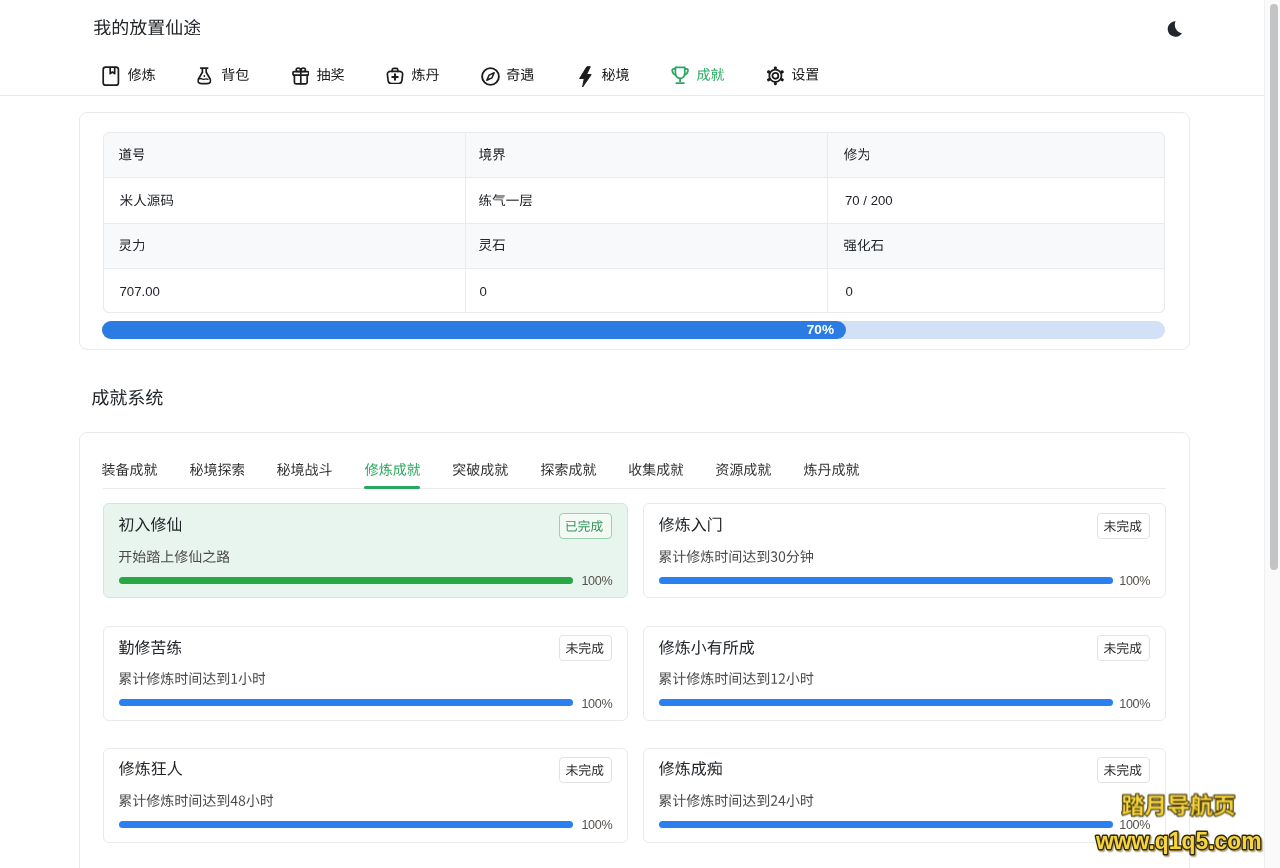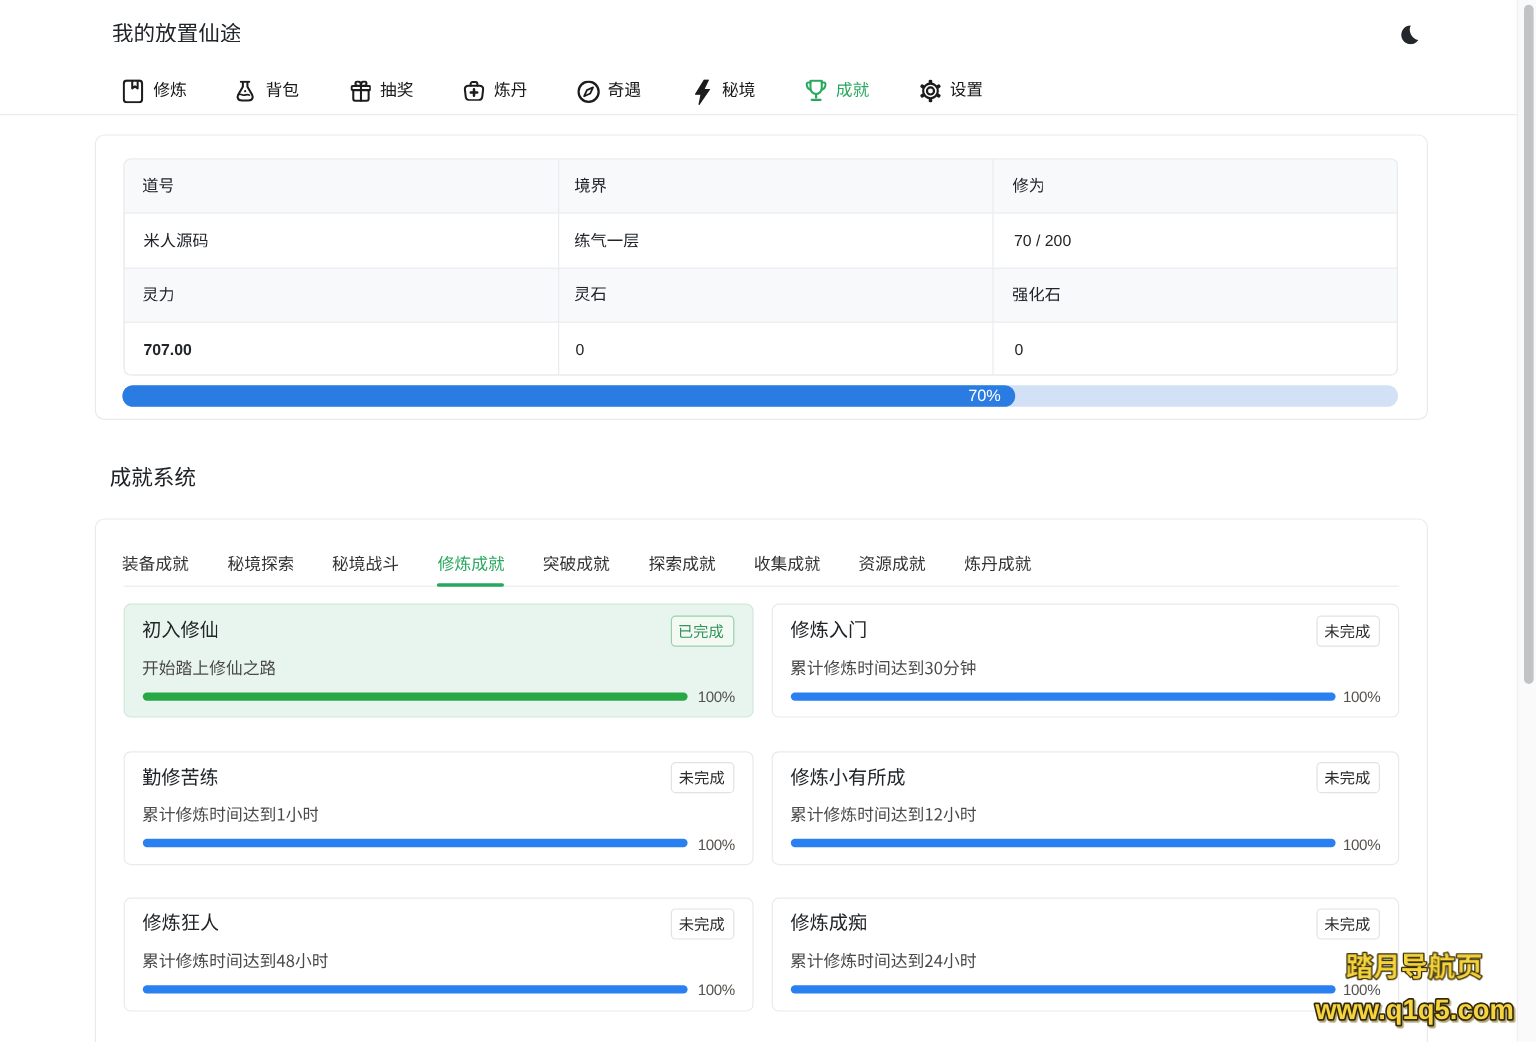--- a/index.html
+++ b/index.html
@@ -254,26 +254,26 @@
     </g>
   </svg>
 <svg style="position:absolute;left:843.7px;top:238.9px" width="39.3" height="12.6">
     <g fill="#212529" transform="translate(-0.64,11.42) scale(0.01360,-0.01360)">
       <use href="#g35"></use>
       <use href="#g36" x="1000"></use>
       <use href="#g34" x="2000"></use>
     </g>
   </svg>
 <div style="position:absolute;left:845.0px;top:193.9px;font-size:13.2px;color:#212529;font-weight:normal;line-height:1;letter-spacing:0;">70 / 200</div>
-<div style="position:absolute;left:119.5px;top:285.1px;font-size:13.2px;color:#212529;font-weight:bold;line-height:1;letter-spacing:0;">707.00</div>
+<div style="position:absolute;left:119.5px;top:285.1px;font-size:13.2px;color:#212529;font-weight:normal;line-height:1;letter-spacing:0;">707.00</div>
 <div style="position:absolute;left:479.5px;top:285.1px;font-size:13.2px;color:#212529;font-weight:normal;line-height:1;letter-spacing:0;">0</div>
 <div style="position:absolute;left:845.5px;top:285.1px;font-size:13.2px;color:#212529;font-weight:normal;line-height:1;letter-spacing:0;">0</div>
 <div style="position:absolute;left:102.0px;top:321.0px;width:1063.0px;height:18.0px;background:#d3e1f6;border-radius:9px"></div>
 <div style="position:absolute;left:102.0px;top:321.0px;width:744.0px;height:18.0px;background:#2b7ce2;border-radius:9px"></div>
-<div style="position:absolute;right:446.0px;top:323.3px;font-size:13.6px;color:#fff;font-weight:normal;line-height:1;letter-spacing:0;text-align:right;">70%</div>
+<div style="position:absolute;right:446.0px;top:323.3px;font-size:13.6px;color:#fff;font-weight:bold;line-height:1;letter-spacing:0;text-align:right;">70%</div>
 <svg style="position:absolute;left:92.3px;top:389.2px" width="70.6" height="16.8">
     <g fill="#212529" transform="translate(-0.65,15.19) scale(0.01800,-0.01800)">
       <use href="#g17"></use>
       <use href="#g18" x="1000"></use>
       <use href="#g37" x="2000"></use>
       <use href="#g38" x="3000"></use>
     </g>
   </svg>
 <div style="position:absolute;left:79.0px;top:432.0px;width:1111.0px;height:560.0px;background:#fff;border:1px solid #e9eaed;border-radius:8px;box-sizing:border-box"></div>
 <svg style="position:absolute;left:101.8px;top:463.1px" width="55.1" height="13.0">

